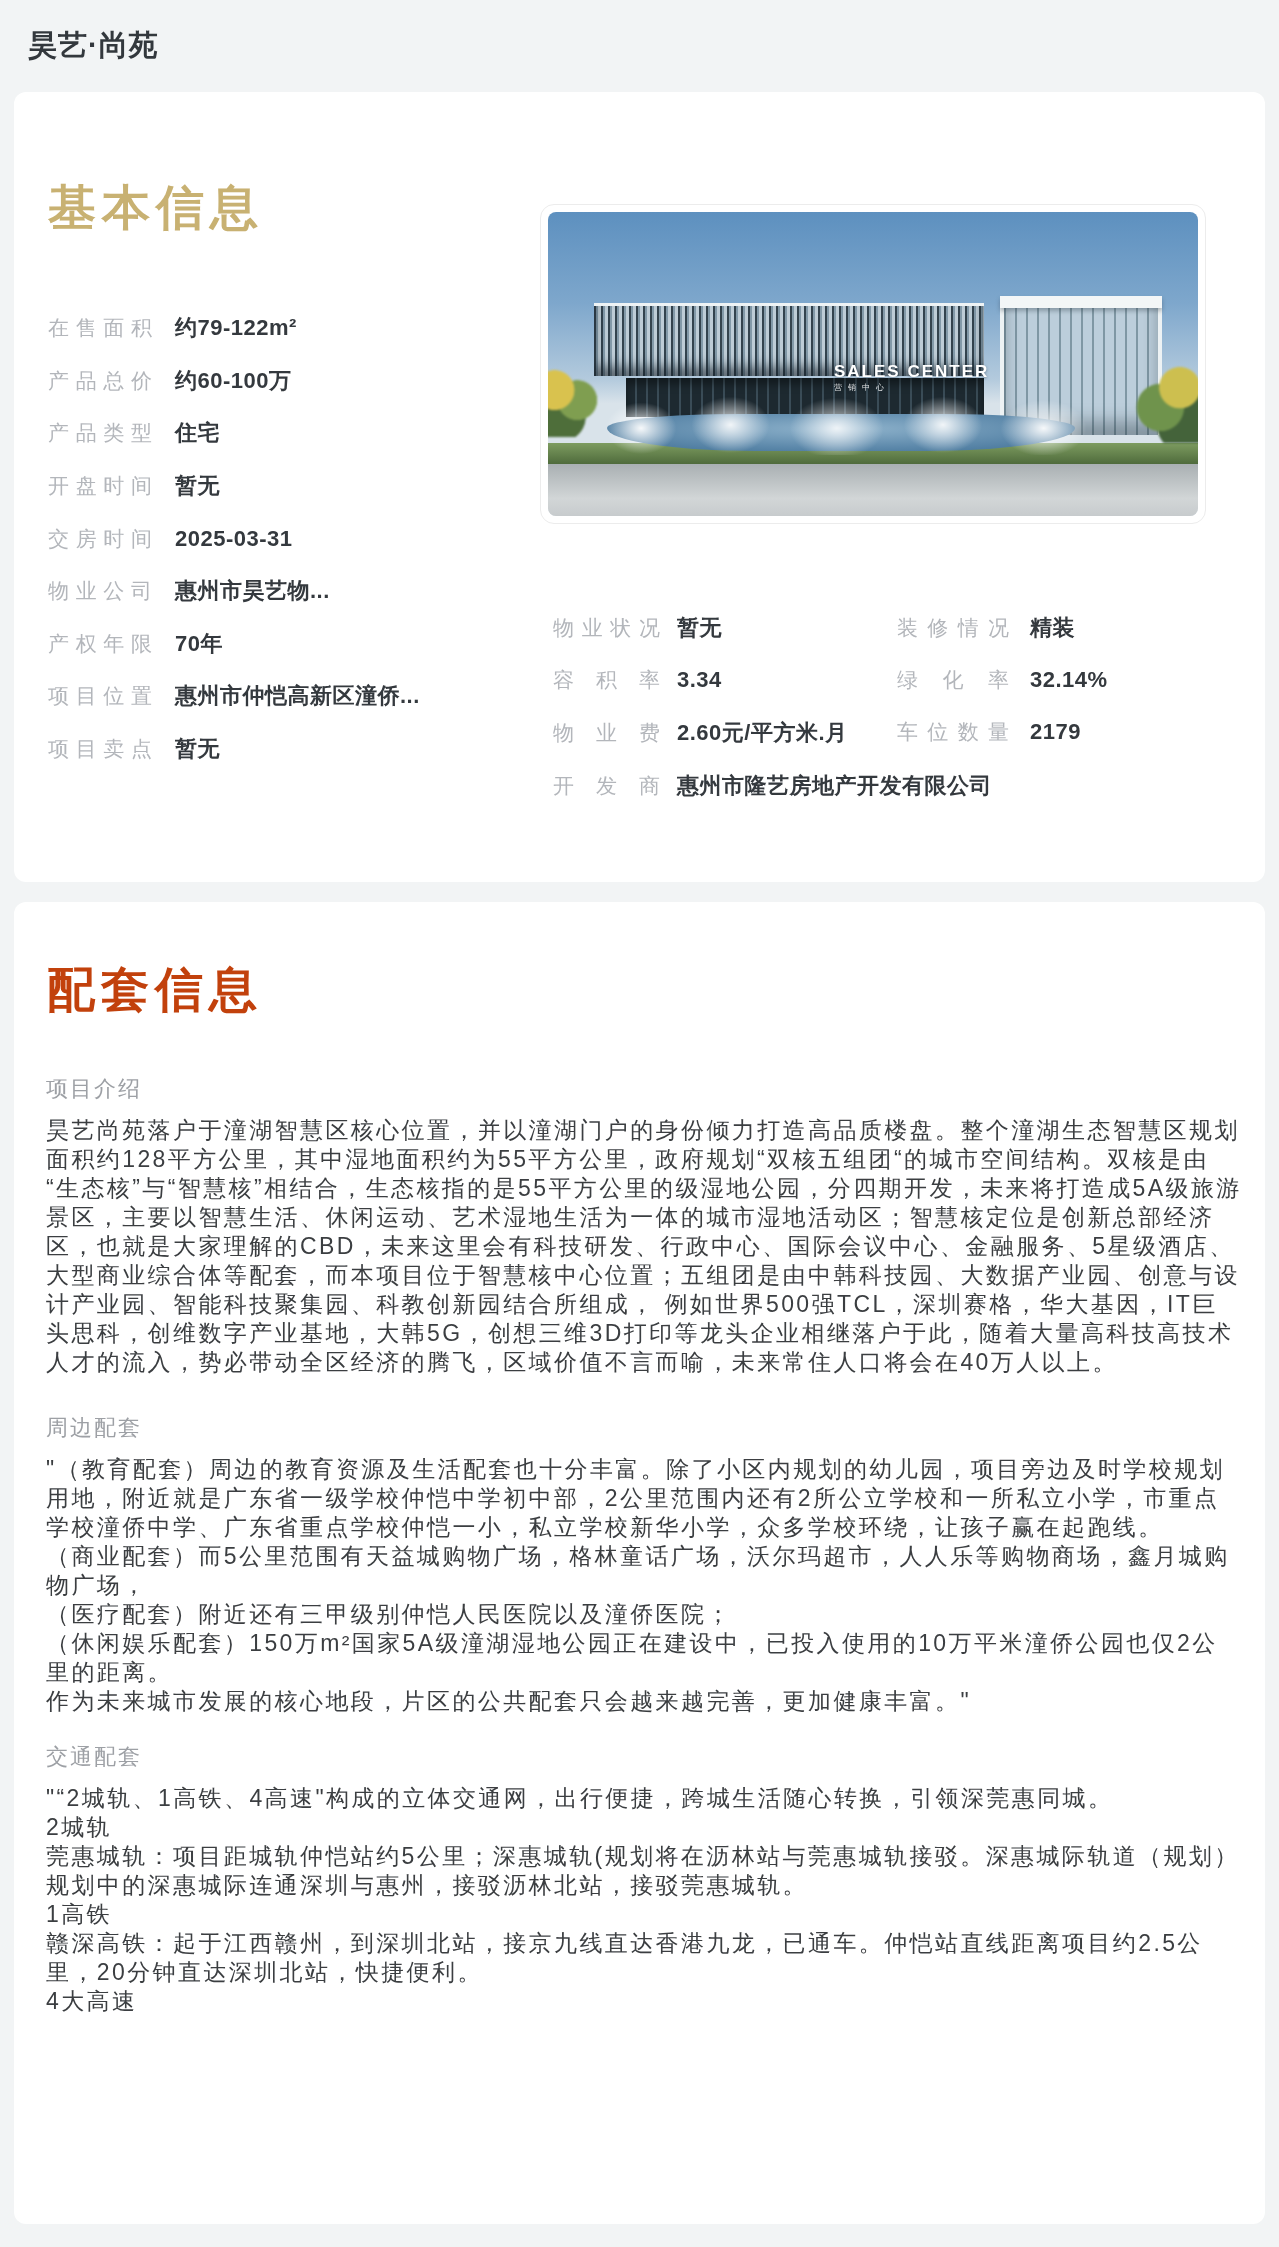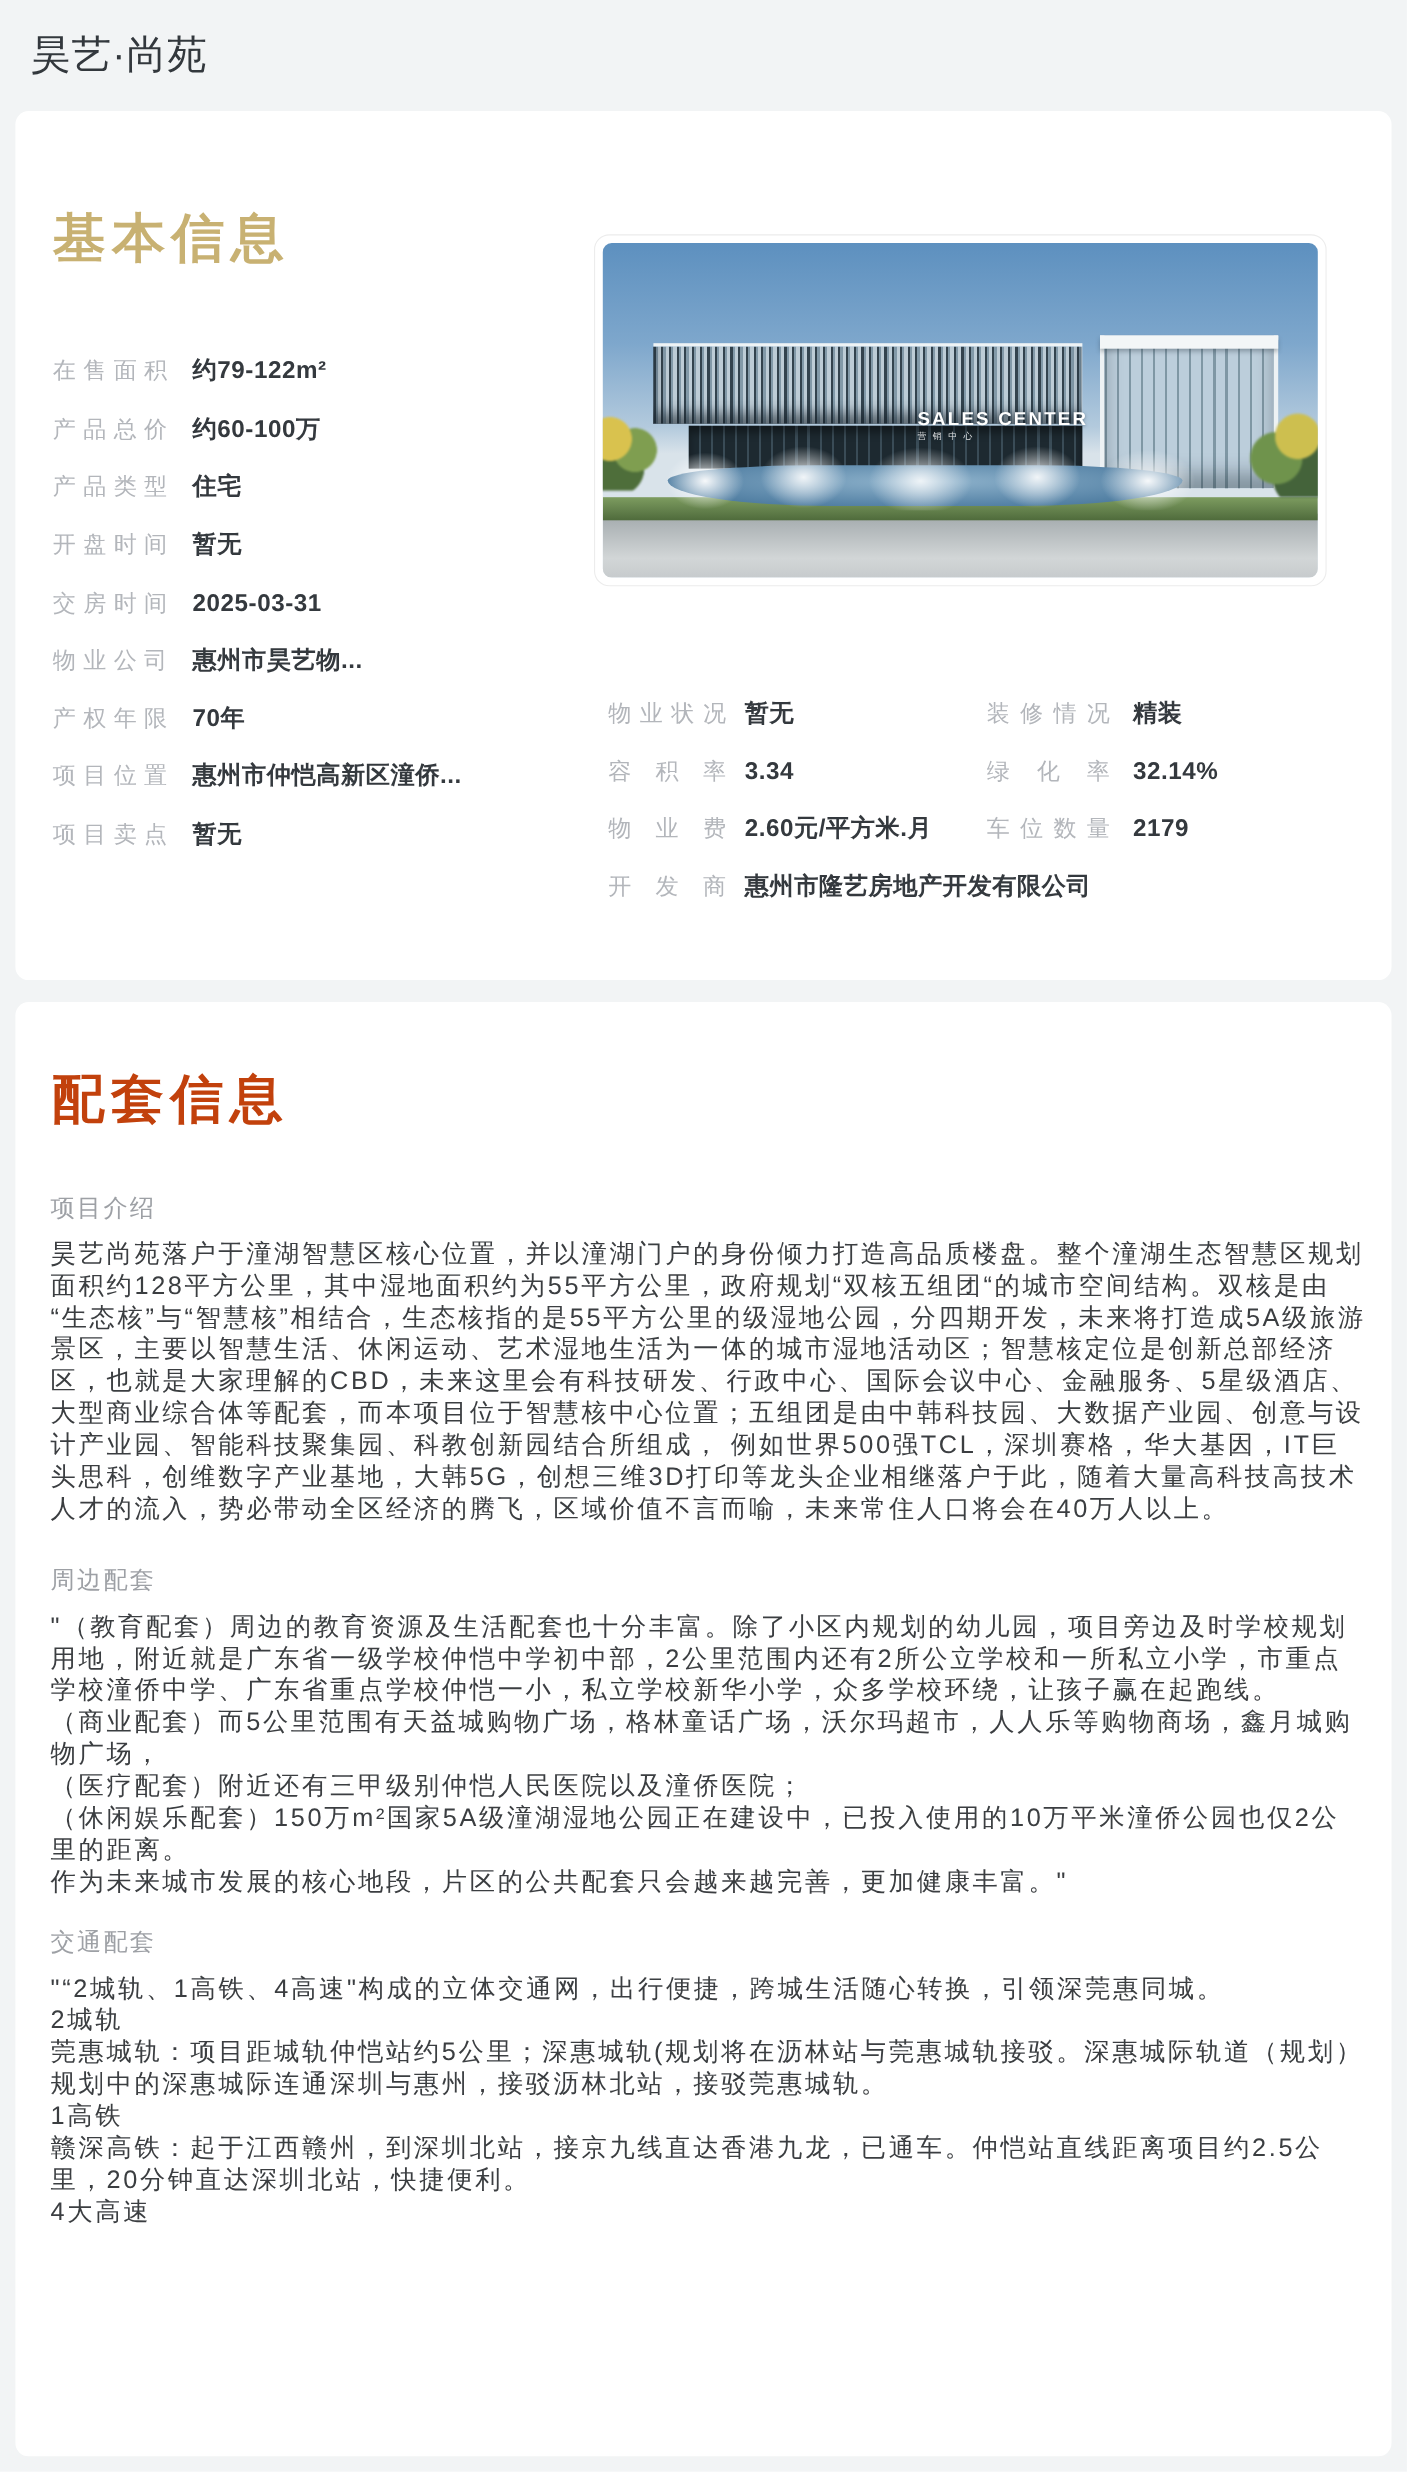--- a/index.html
+++ b/index.html
@@ -4,41 +4,41 @@
 <style>
   * { box-sizing: border-box; }
   html,body { margin:0; padding:0; }
   body {
     width:1279px; height:2247px; overflow:hidden;
     background:#f2f4f5;
     font-family:"Liberation Sans","DejaVu Sans",sans-serif;
     -webkit-font-smoothing:antialiased;
   }
   .page-header { padding:26px 0 0 28px; }
-  .page-title { font-size:36px; font-weight:400; color:#33383d; letter-spacing:1px; }
+  .page-title { font-size:29px; font-weight:700; color:#33383d; letter-spacing:1px; }
 
   .card { background:#fff; border-radius:12px; margin:0 14px; position:relative; }
   .card1 { margin-top:26px; height:790px; }
   .card2 { margin-top:20px; min-height:1322px; padding:0 19px 40px 19px; }
 
   .s-title { position:absolute; left:34px; top:84px; font-size:48px; font-weight:700;
              color:#c8b172; letter-spacing:6px; }
   .s-title2 { margin:0 0 0 14px; padding-top:56px; font-size:48px; font-weight:700;
               color:#c2410c; letter-spacing:6px; }
 
   
   .rows { position:absolute; left:34px; top:210px; width:490px; }
   .lrow { height:52.6px; display:flex; align-items:center; white-space:nowrap; }
   .lbl { display:inline-block; width:104px; text-align:justify; text-align-last:justify;
          font-size:21px; color:#b3b6bb; flex:none; }
   .val { margin-left:23px; font-size:22px; font-weight:600; color:#34393e; letter-spacing:0.5px; }
 
   
   .right-panel { position:absolute; left:539px; top:521px; width:700px; }
-  .rrow { height:52.6px; display:flex; align-items:center; white-space:nowrap; }
+  .rrow { height:52.6px; display:flex; align-items:flex-start; white-space:nowrap; }
   .pair1 { width:344px; display:flex; align-items:center; flex:none; }
   .pair2 { display:flex; align-items:center; }
   .pair1 .lbl { width:107px; }
   .pair1 .val { margin-left:17px; }
   .pair2 .lbl { width:112px; }
   .pair2 .val { margin-left:21px; }
   .pair-wide { width:100%; }
 
   
   .photo-frame { position:absolute; left:526px; top:112px; width:666px; height:320px;

